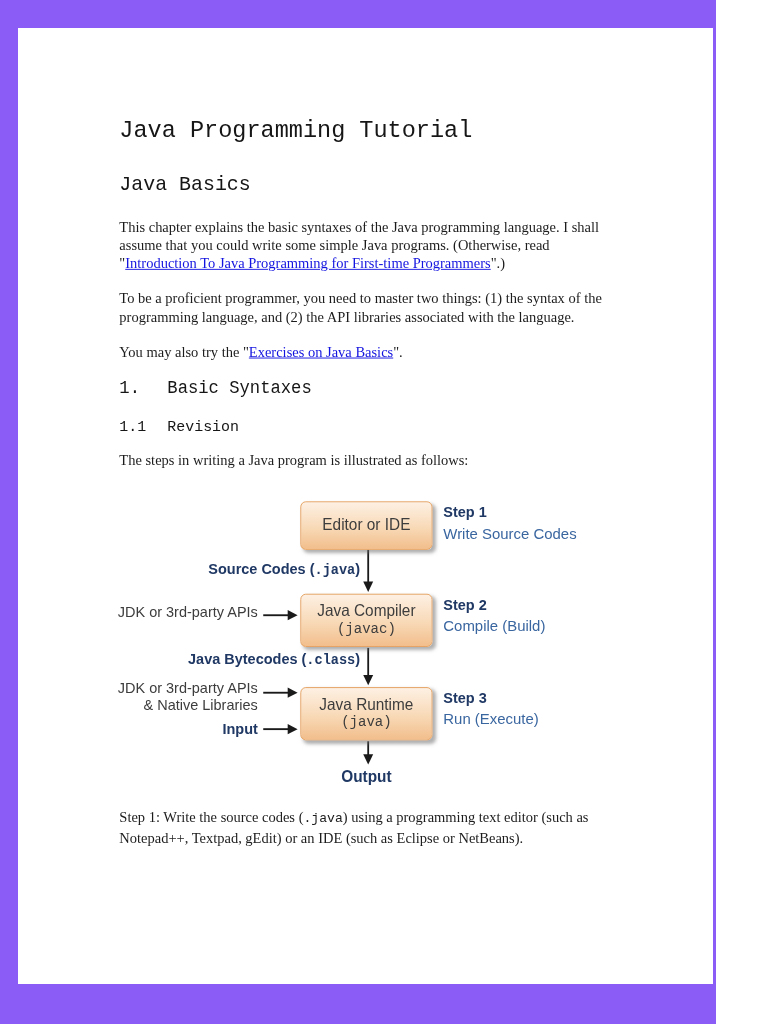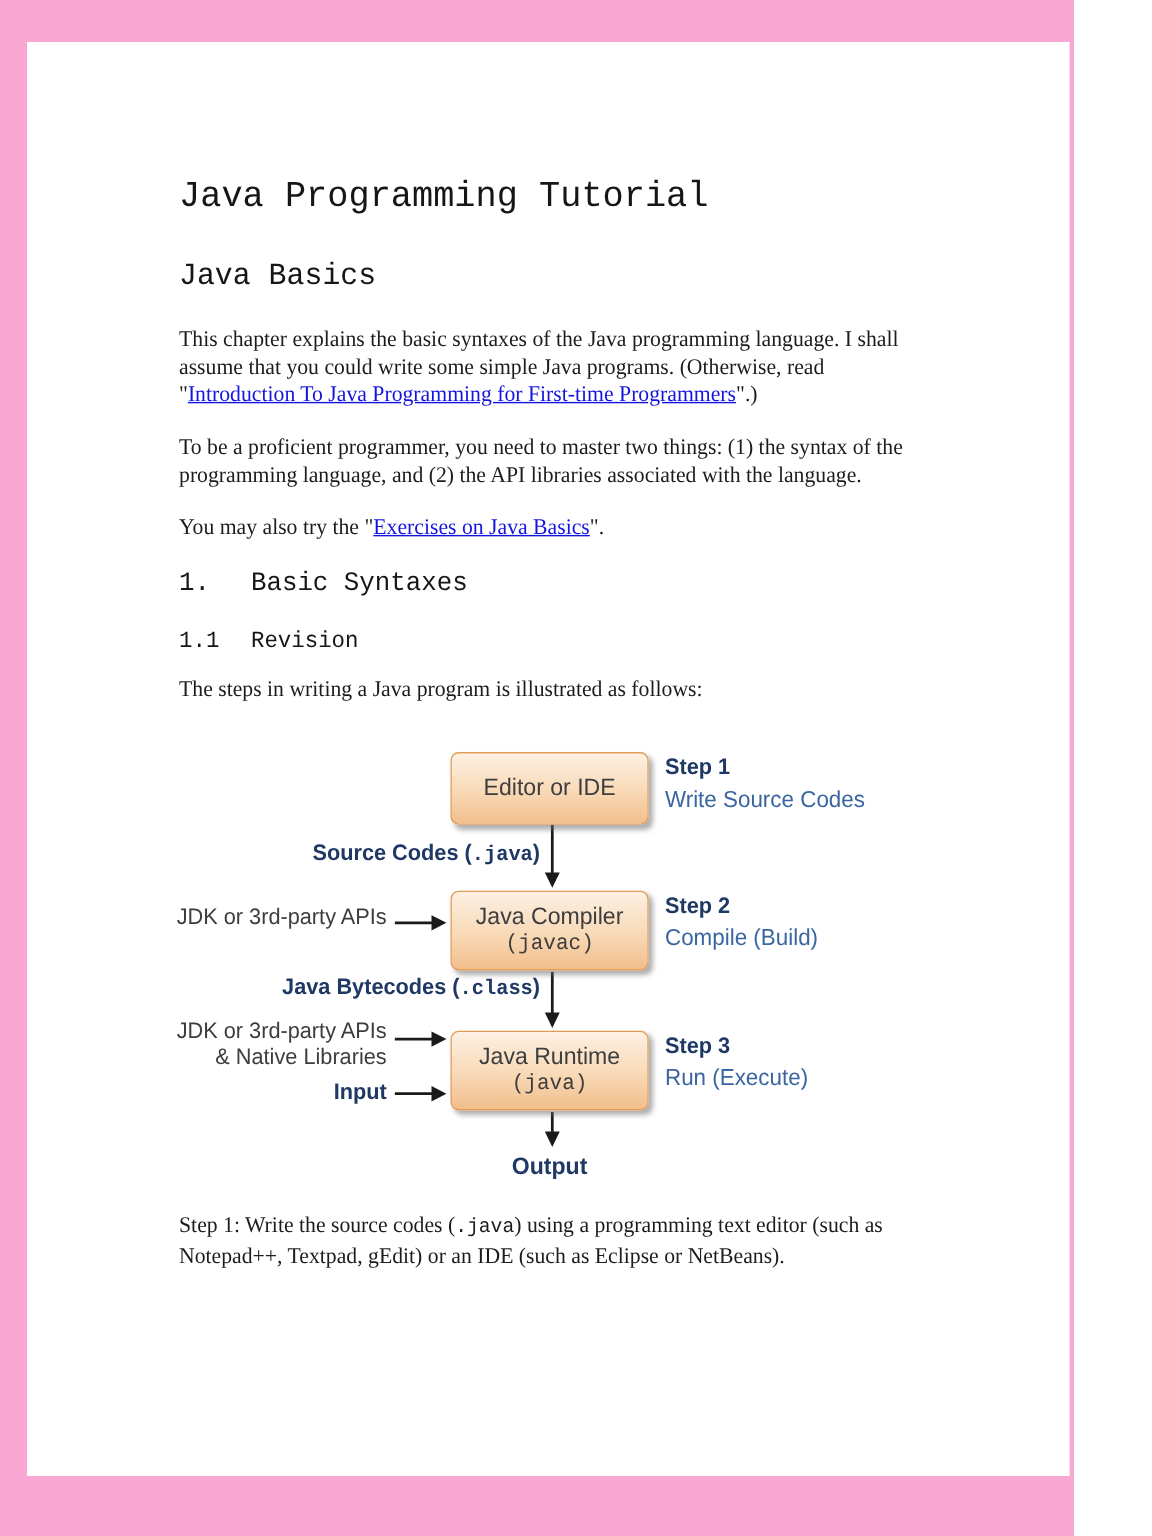--- a/index.html
+++ b/index.html
@@ -1,21 +1,21 @@
 <!DOCTYPE html>
 <html><head>
 <meta charset="utf-8">
 <style>
   * { margin: 0; padding: 0; box-sizing: border-box; }
   html, body { width: 768px; height: 1024px; overflow: hidden; }
   body { font-family: "Liberation Serif", "DejaVu Serif", serif; }
 
   .viewer {
     position: relative; width: 716px; height: 1024px;
-    background: #f9a8d4;
+    background: #8b5cf6;
   }
   .page {
     position: absolute; left: 18px; top: 28px;
     width: 695px; height: 956px;
     background: #ffffff; overflow: hidden;
   }
   .inner {
     position: absolute; left: 0; top: 0;
     width: 768px; height: 1024px;
     transform: scale(0.9049, 0.9336);

